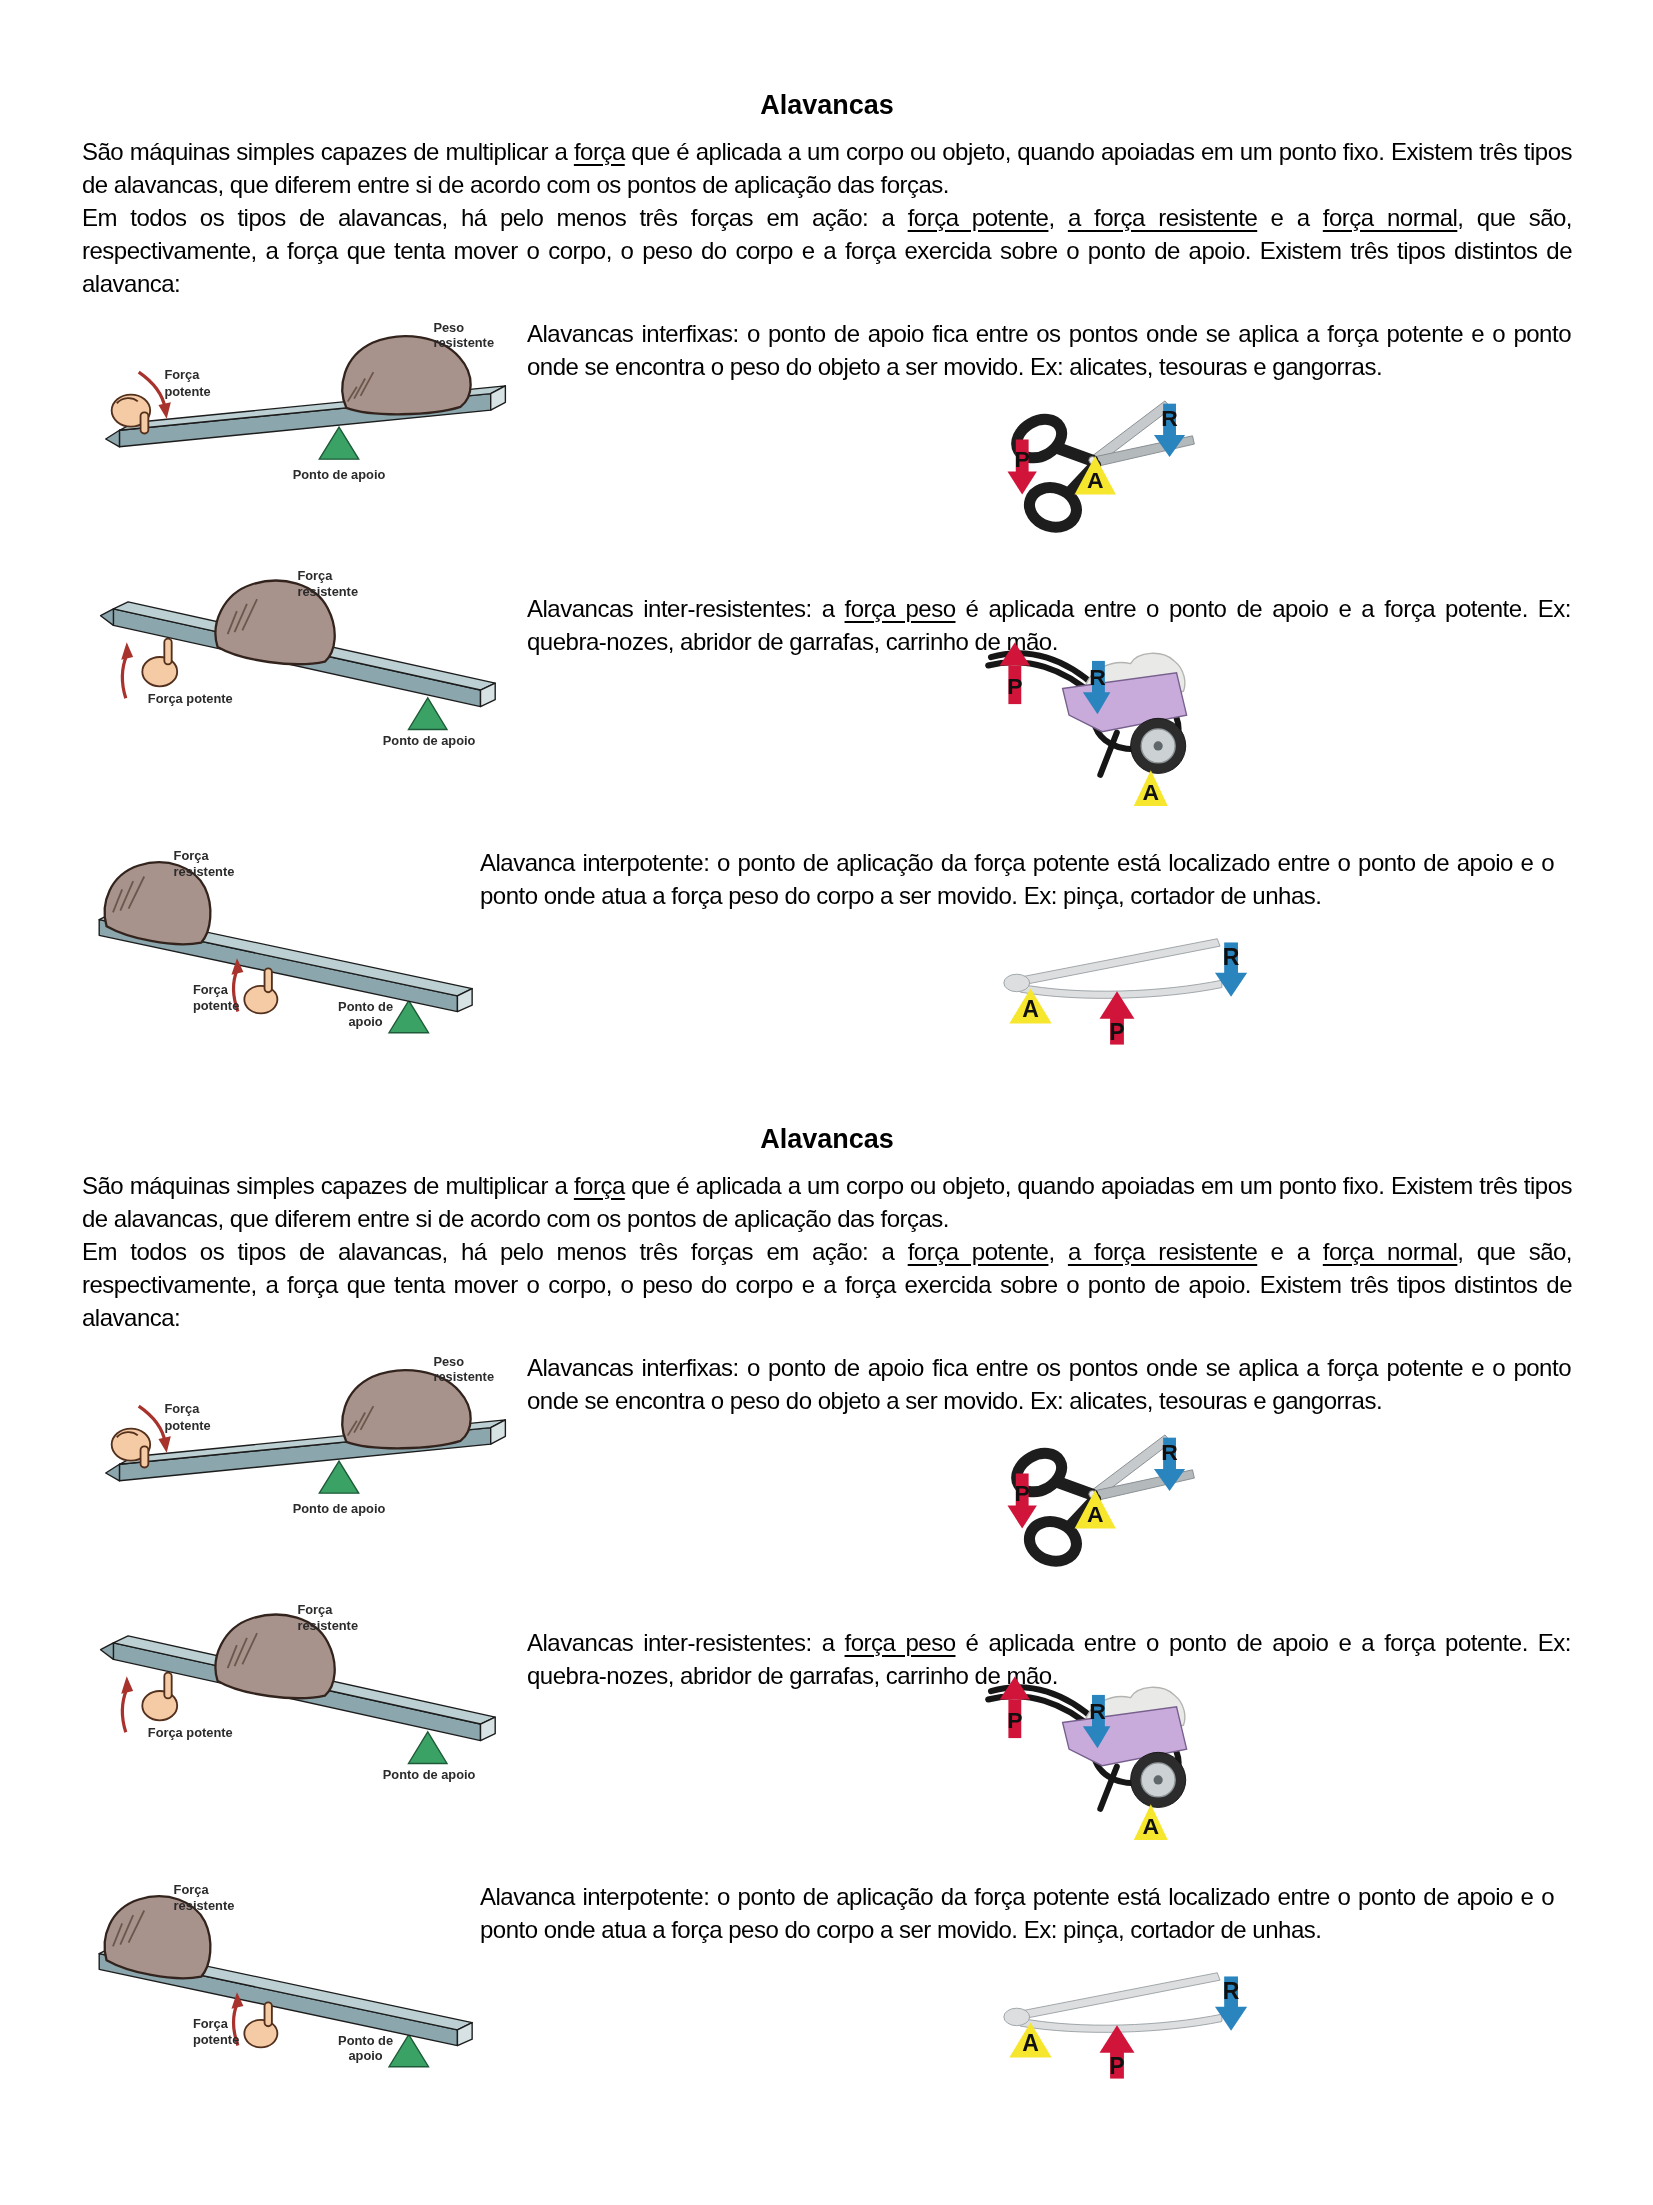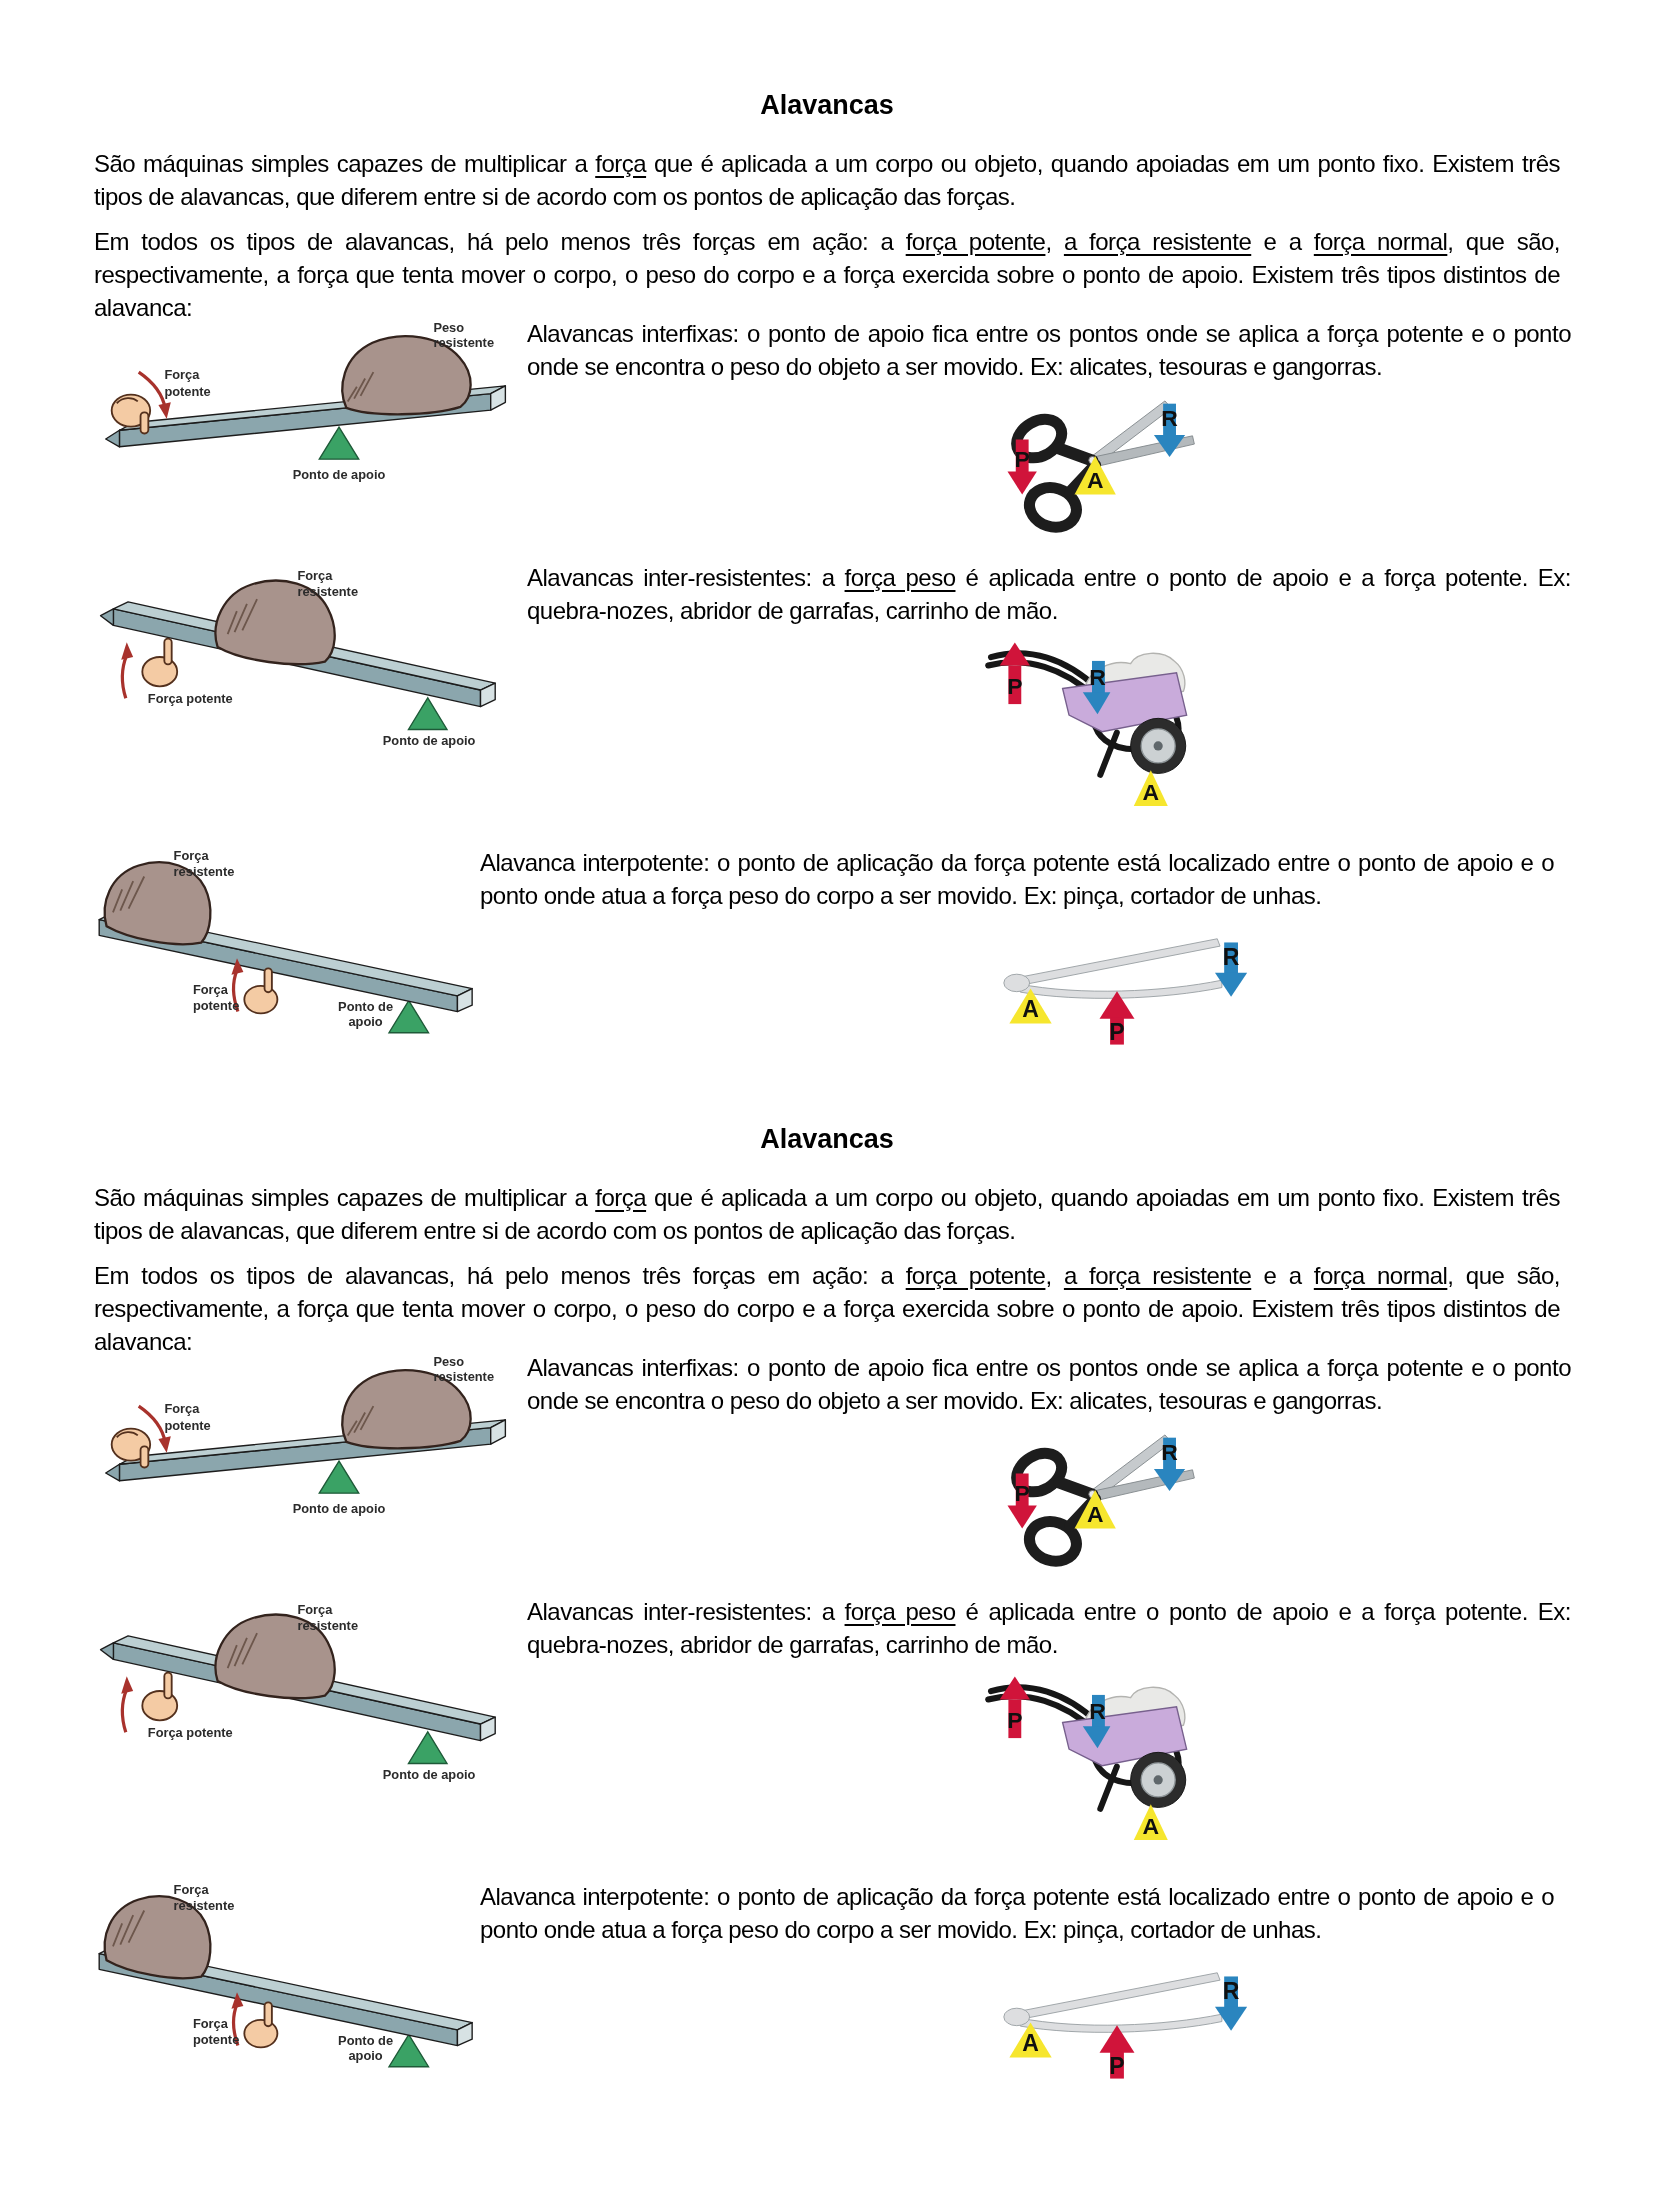--- a/index.html
+++ b/index.html
@@ -6,24 +6,24 @@
   body{width:1654px;height:2205px;font-family:"Liberation Sans",sans-serif;color:#000;}
   #page{position:relative;width:1654px;height:2205px;background:#fff;overflow:hidden;}
   .copy{position:absolute;left:0;width:1654px;height:1034px;}
   .copy1{top:1.8px}
   .copy2{top:1036px}
 
   .title{position:absolute;top:88px;left:0;width:1654px;margin:0;text-align:center;
          font-size:27px;font-weight:700;}
   .intro{position:absolute;top:133px;left:82px;width:1490px;
          font-size:24px;line-height:33px;text-align:justify;letter-spacing:-0.5px;}
-  .intro p{margin:12px;}
+  .intro p{margin:0;}
   .item{position:absolute;font-size:24px;line-height:33px;text-align:justify;letter-spacing:-0.5px;}
   .item1{left:527px;top:315px;width:1044px;}
-  .item2{left:527px;top:559px;width:1044px;}
+  .item2{left:527px;top:590px;width:1044px;}
   .item3{left:480px;top:844px;width:1074px;}
   .b{font-weight:400;}
   .u{text-decoration:underline;text-decoration-thickness:1.8px;text-underline-offset:3.7px;}
 
   .fig{position:absolute;}
   .fig-d1{left:87px;top:316px;width:427px;height:176px;}
   .fig-scissors{left:985px;top:395px;width:303px;height:152px;}
   .fig-d2{left:90px;top:563px;width:413px;height:184px;}
   .fig-wheel{left:979px;top:635px;width:294px;height:193px;}
   .fig-d3{left:90px;top:846px;width:395px;height:193px;}

